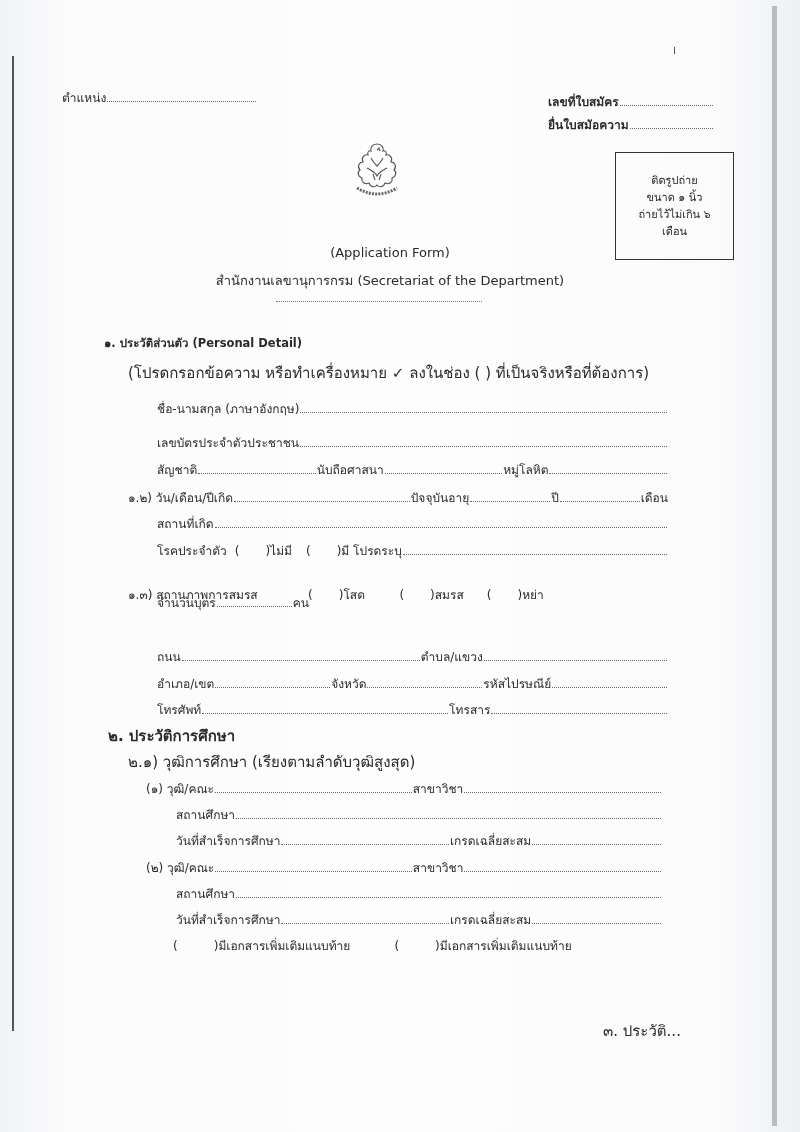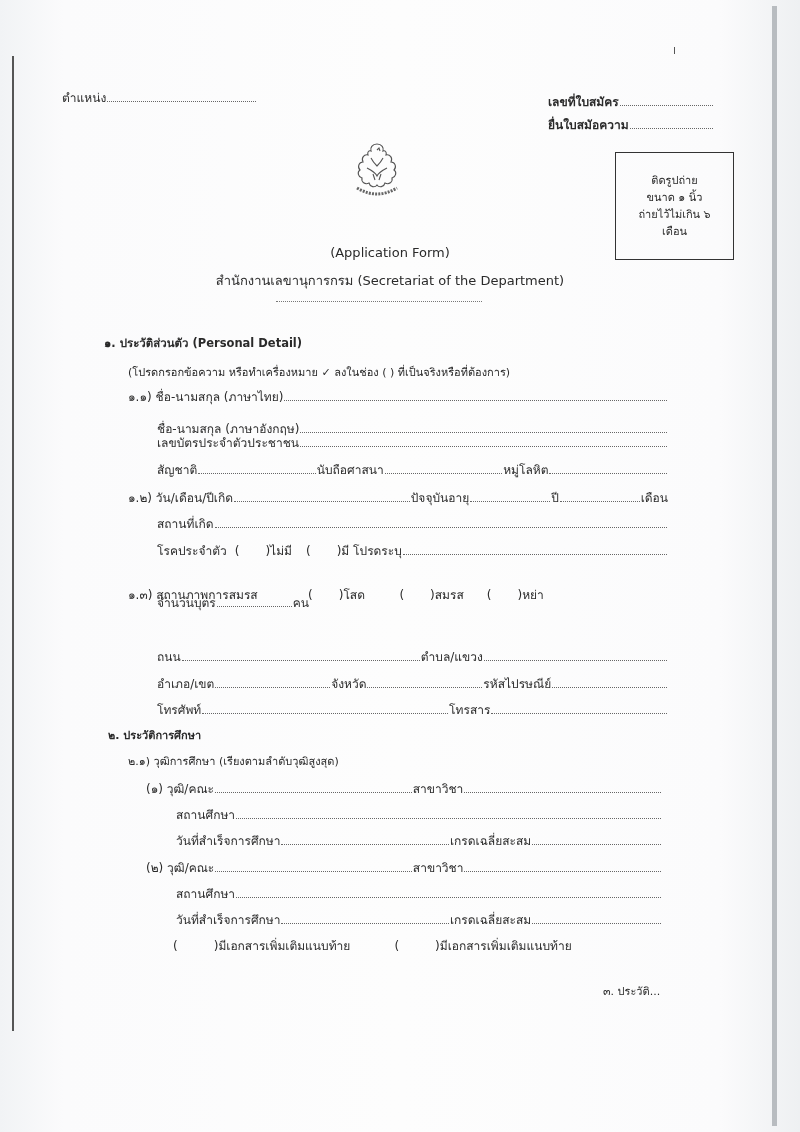--- a/index.html
+++ b/index.html
@@ -17,21 +17,21 @@
     position: absolute; left: 12px; top: 56px; width: 2px; height: 975px;
     background: #555;
   }
   .right-rule {
     position: absolute; left: 772px; top: 6px; width: 5px; height: 1120px;
     background: #b8bcc0;
   }
   .tick {
     position: absolute; left: 674px; top: 47px; width: 1px; height: 7px; background: #555;
   }
-  .txt { position: absolute; font-size: 11px; white-space: nowrap; line-height: 14px; }
+  .txt { position: absolute; font-size: 15px; white-space: nowrap; line-height: 14px; }
   .bold { font-weight: bold; }
   .field { position: absolute; font-size: 12px; white-space: nowrap; line-height: 14px; display: flex; }
   .field .label { flex: none; }
   .field .fill {
     flex: 1; border-bottom: 1px dotted #666; margin-bottom: 3px; margin-left: 1px; margin-right: 1px; min-width: 10px;
   }
   .photo-box {
     position: absolute; left: 615px; top: 152px; width: 119px; height: 108px;
     border: 1.5px solid #333; box-sizing: border-box;
     display: flex; flex-direction: column; align-items: center; justify-content: center;
@@ -92,25 +92,21 @@
   <div class="title-block title-org">สำนักงานเลขานุการกรม (Secretariat of the Department)</div>
   <div class="title-line"></div>
 
   <div class="txt bold" style="left:104px; top:336px; font-size:11.5px;">๑.  ประวัติส่วนตัว (Personal Detail)</div>
   <div class="txt" style="left:128px; top:366px;">
     <span>(โปรดกรอกข้อความ หรือทำเครื่องหมาย</span>
     <span>✓</span>
     <span>ลงในช่อง (       ) ที่เป็นจริงหรือที่ต้องการ)</span>
   </div>
 
-  <div class="field" style="left:128px; top:390px; width:540px;">
-    <span class="label">๑.๑) ชื่อ-นามสกุล (ภาษาไทย)</span>
-    <span class="fill"></span>
-  </div>
-  <div class="field" style="left:157px; top:422px; width:511px;align-items:flex-end;">
+  <div class="field" style="left:157px; top:402px; width:511px;align-items:flex-end;">
     <span class="label">ชื่อ-นามสกุล (ภาษาอังกฤษ)</span>
     <span class="fill"></span>
   </div>
   <div class="field" style="left:157px; top:436px; width:511px;">
     <span class="label">เลขบัตรประจำตัวประชาชน</span>
     <span class="fill"></span>
   </div>
   <div class="field" style="left:157px; top:463px; width:511px;">
     <span class="label">สัญชาติ</span>
     <span class="fill"></span>
@@ -215,14 +211,14 @@
     <span class="fill"></span>
   </div>
 
   <div class="field" style="left:173px; top:939px; width:420px;">
     <span class="label">(<span class="paren" style="width:36px"></span>)</span>
     <span class="label" style="width:176px;">มีเอกสารเพิ่มเติมแนบท้าย</span>
     <span class="label">(<span class="paren" style="width:36px"></span>)</span>
     <span class="label">มีเอกสารเพิ่มเติมแนบท้าย</span>
   </div>
 
-  <div class="txt" style="left:603px; top:985px;">๓. ประวัติ...</div>
+  <div class="txt" style="left:603px; top:1024px;">๓. ประวัติ...</div>
 </div>
 
 </body></html>

